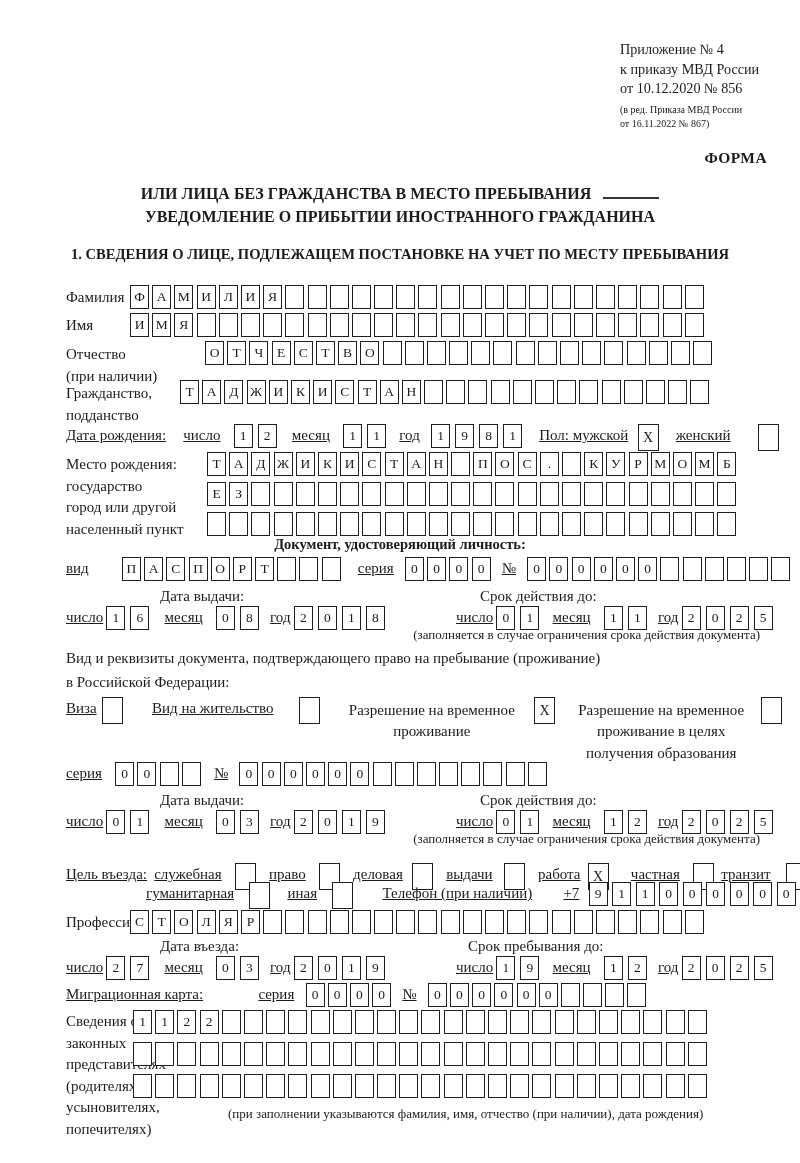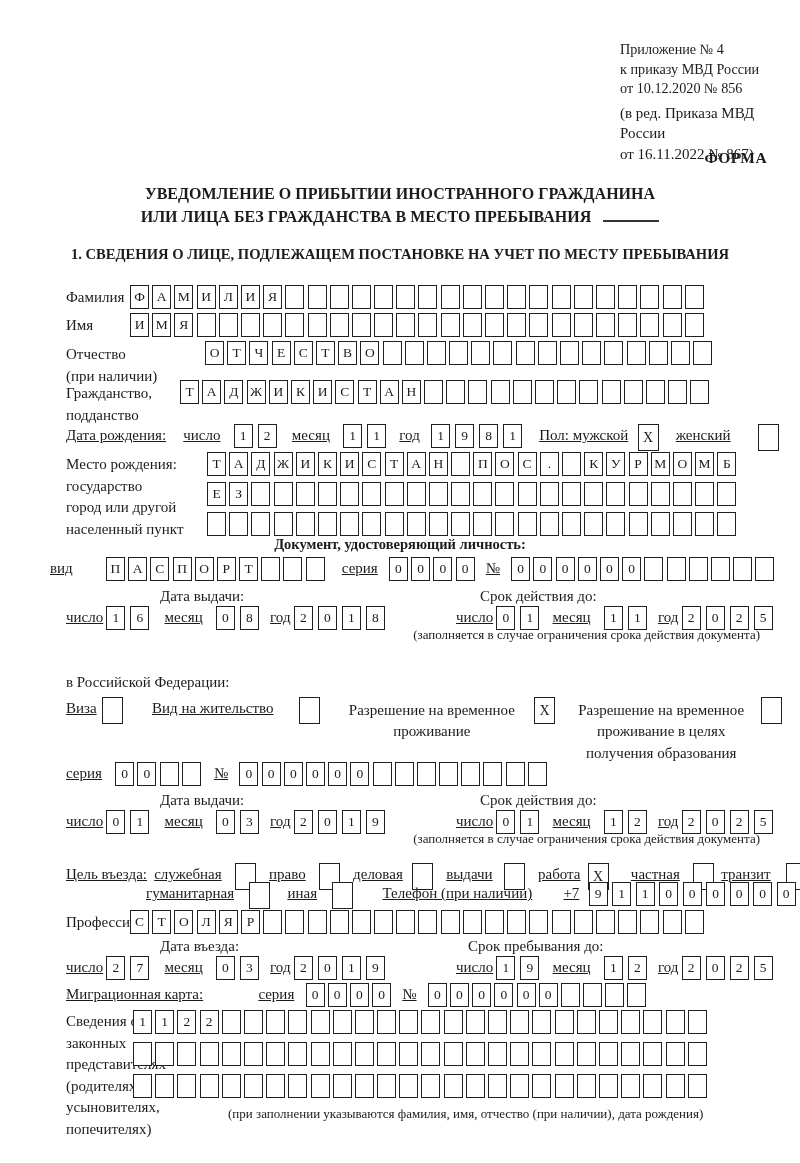--- a/index.html
+++ b/index.html
@@ -1,20 +1,20 @@
 <!DOCTYPE html>
 <html><head>
 <meta charset="utf-8">
 <style>
   html,body{margin:0;padding:0;background:#ffffff;}
   .page{position:relative;width:800px;height:1163px;background:#fff;color:#1b1b1b;
         font-family:"Liberation Serif","DejaVu Serif",serif;font-size:15px;overflow:hidden;}
   .abs{position:absolute;white-space:nowrap;}
   .annex{position:absolute;left:620px;top:40px;font-size:14.2px;line-height:1.38;}
-  .annex .sm{font-size:15px;}
+  .annex .sm{font-size:10px;}
   .annex .gap{margin-top:4px;}
   .forma{position:absolute;top:149px;right:33px;font-weight:bold;font-size:15.5px;letter-spacing:.4px;}
   .title{position:absolute;top:182px;left:0;width:800px;text-align:center;font-weight:bold;
          font-size:16px;line-height:1.45;}
   .uline{display:inline-block;width:56px;height:15px;border-bottom:2px solid #333;margin-left:12px;}
   .sect{position:absolute;top:246px;left:0;width:800px;text-align:center;font-weight:bold;font-size:14.6px;}
   .brow{position:absolute;display:flex;align-items:flex-start;gap:3.2px;}
   .bgroup{display:flex;gap:3.2px;flex:none;}
   .box{flex:none;width:17px;height:22px;border:1.5px solid #1f1f1f;display:flex;align-items:center;
        justify-content:center;font-size:13.5px;background:#fff;}
@@ -34,22 +34,22 @@
   <div class="annex">
     <div>Приложение № 4</div>
     <div>к приказу МВД России</div>
     <div>от 10.12.2020 № 856</div>
     <div class="sm gap">(в ред. Приказа МВД России</div>
     <div class="sm">от 16.11.2022 № 867)</div>
   </div>
   <div class="forma">ФОРМА</div>
 
   <div class="title">
+    <div><span>ИЛИ ЛИЦА БЕЗ ГРАЖДАНСТВА В МЕСТО ПРЕБЫВАНИЯ</span><span class="uline"></span></div>
     <div>УВЕДОМЛЕНИЕ О ПРИБЫТИИ ИНОСТРАННОГО ГРАЖДАНИНА</div>
-    <div><span>ИЛИ ЛИЦА БЕЗ ГРАЖДАНСТВА В МЕСТО ПРЕБЫВАНИЯ</span><span class="uline"></span></div>
   </div>
 
   <div class="sect">1. СВЕДЕНИЯ О ЛИЦЕ, ПОДЛЕЖАЩЕМ ПОСТАНОВКЕ НА УЧЕТ ПО МЕСТУ ПРЕБЫВАНИЯ</div>
 
   <div class="abs" style="left:66px;top:289px">Фамилия</div>
   <div class="brow" style="left:130px;top:285px">
       <span class="box">Ф</span>
       <span class="box">А</span>
       <span class="box">М</span>
       <span class="box">И</span>
@@ -279,21 +279,21 @@
         <span class="box"></span>
         <span class="box"></span>
         <span class="box"></span>
         <span class="box"></span>
         <span class="box"></span>
       </div>
   </div>
 
   <div class="abs bold" style="left:0;top:536px;width:800px;text-align:center;font-size:14.5px">Документ, удостоверяющий личность:</div>
 
-  <div class="brow" style="left:50px;top:557px">
+  <div class="brow" style="left:66px;top:557px">
     <span class="lb">вид</span>
     <span class="bgroup" style="margin-left:30px">
         <span class="box">П</span>
         <span class="box">А</span>
         <span class="box">С</span>
         <span class="box">П</span>
         <span class="box">О</span>
         <span class="box">Р</span>
         <span class="box">Т</span>
         <span class="box"></span>
@@ -358,20 +358,21 @@
     <span class="lb" style="margin-left:8px">год</span>
     <span class="bgroup" style="gap:5px">
         <span class="box">2</span>
         <span class="box">0</span>
         <span class="box">2</span>
         <span class="box">5</span>
       </span>
   </div>
   <div class="abs note" style="right:40px;top:627px">(заполняется в случае ограничения срока действия документа)</div>
 
+  <div class="abs" style="left:66px;top:650px">Вид и реквизиты документа, подтверждающего право на пребывание (проживание)</div>
   <div class="abs" style="left:66px;top:674px">в Российской Федерации:</div>
 
   <div class="brow" style="left:66px;top:697px">
     <span class="lb">Виза</span>
     <span class="bgroup cb" style="margin-left:2px">
         <span class="box"></span>
       </span>
     <span class="lb" style="margin-left:26px">Вид на жительство</span>
     <span class="bgroup cb" style="margin-left:22px">
         <span class="box"></span>

